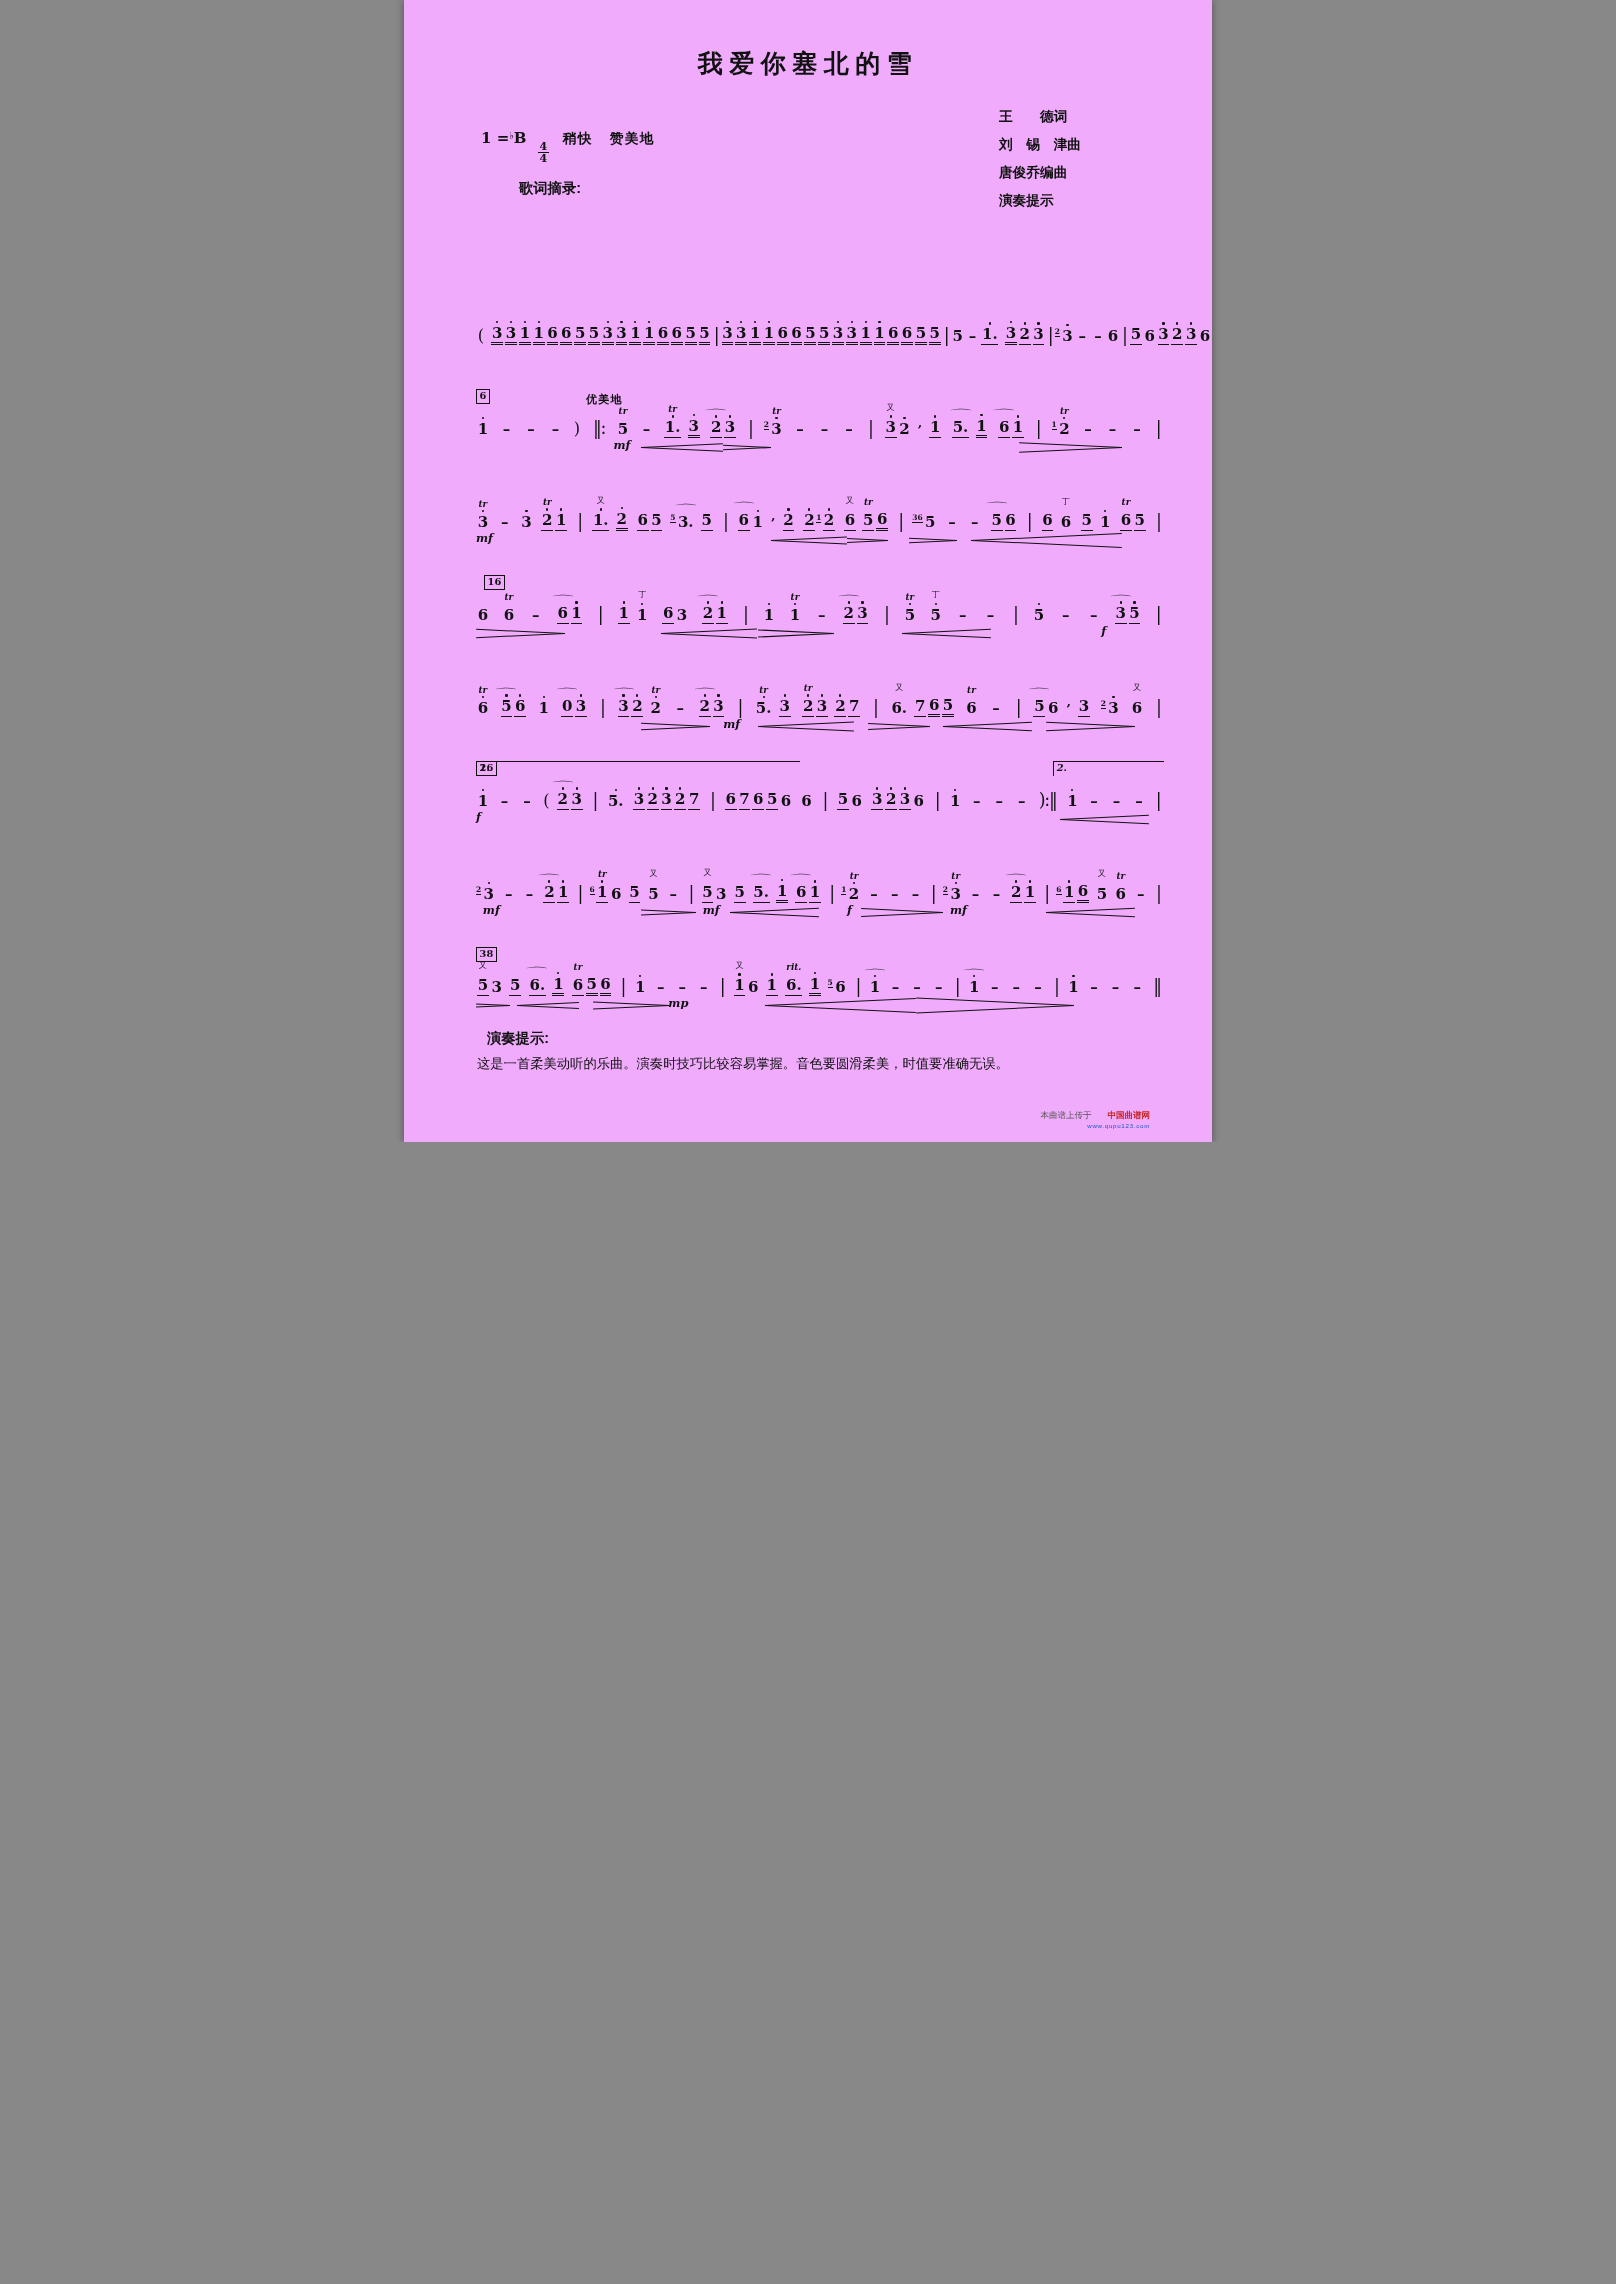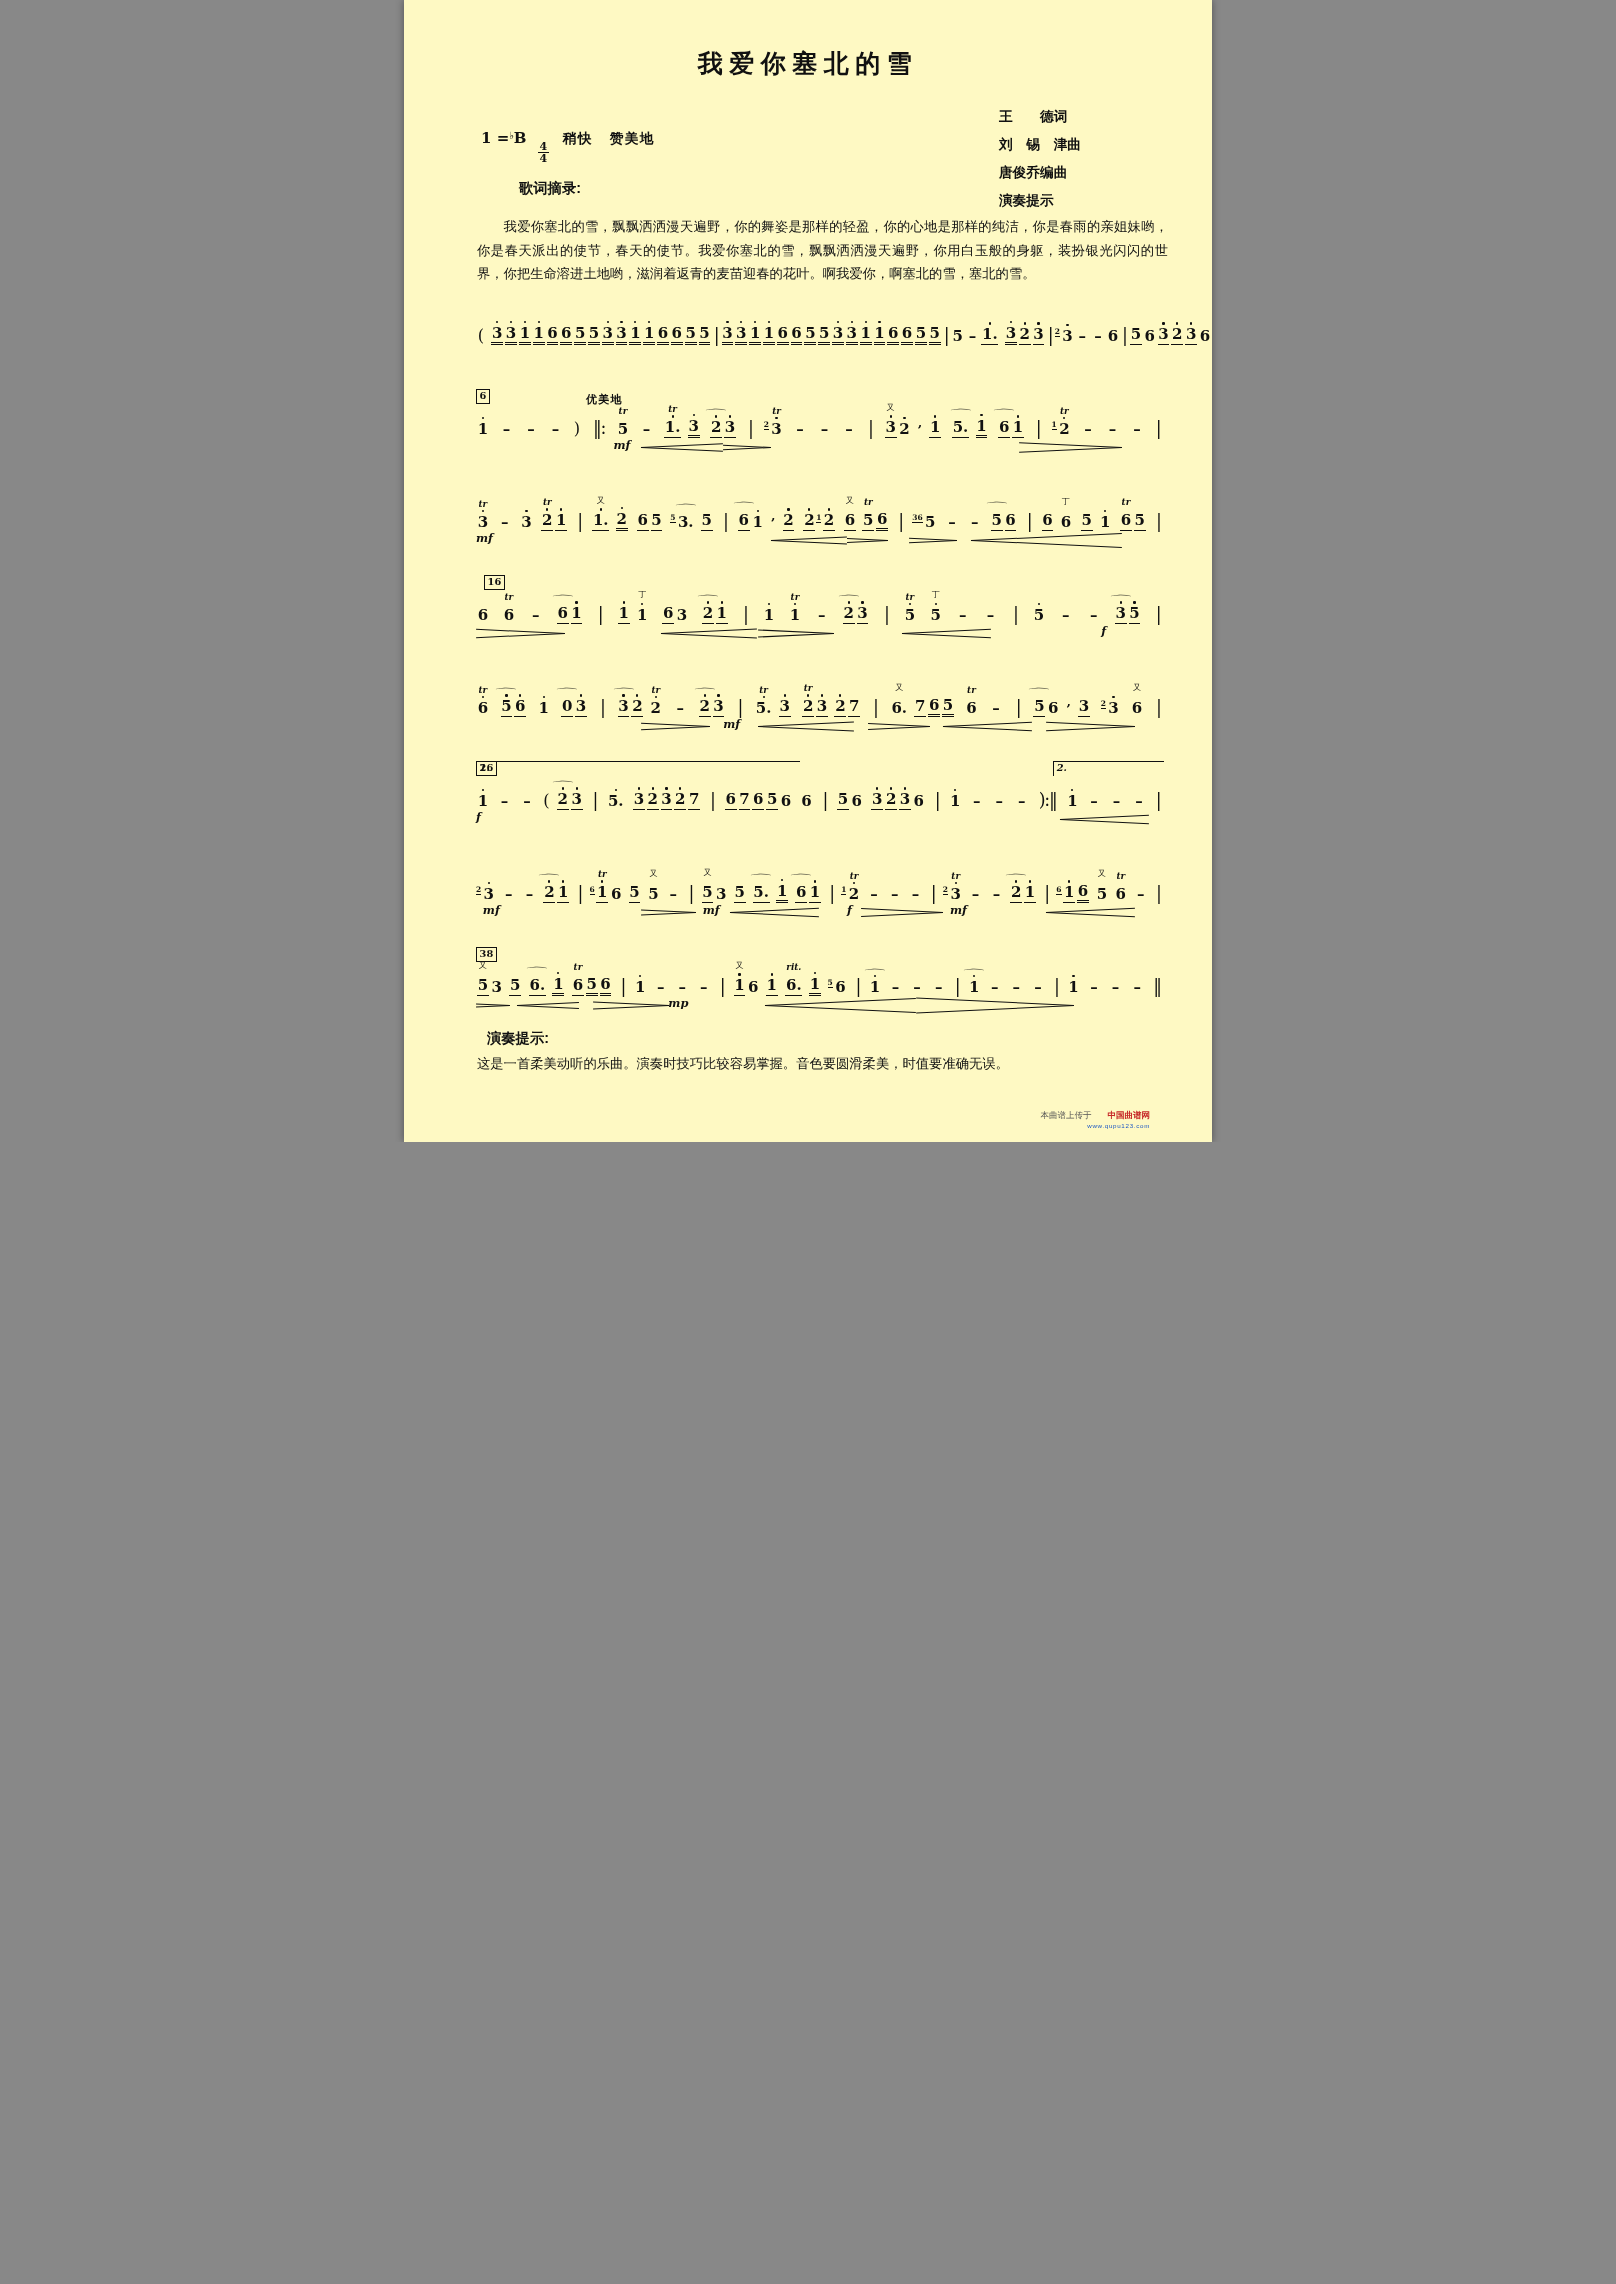--- a/index.html
+++ b/index.html
@@ -1,16 +1,16 @@
 <!DOCTYPE html>
 <html style="font-size:10.4px"><head>
 <meta charset="utf-8">
 <style>
   html,body{margin:0;padding:0;background:#888;}
-  .page{position:relative;width:808px;height:1142px;margin:0 auto;background:#fef9c3;color:#111;
+  .page{position:relative;width:808px;height:1142px;margin:0 auto;background:#f0abfc;color:#111;
         font-family:"Liberation Serif","DejaVu Serif",serif;overflow:hidden;
         box-shadow:0 0 7.8px rgba(0,0,0,.4);}
   
   .title{position:absolute;top:47px;left:0;width:100%;text-align:center;margin:0;
          font:700 25px "Liberation Serif","DejaVu Serif",serif;letter-spacing:6.5px;}
   .keyline{position:absolute;top:129px;left:77px;font:700 15px "DejaVu Serif",serif;}
   .keyline .flat{font-size:9.8px;vertical-align:3.9px;}
   .meter{display:inline-flex;flex-direction:column;vertical-align:-6.5px;margin:0 9px 0 6.5px;
          font:700 11px "DejaVu Serif",serif;line-height:1.0;text-align:center;}
   .meter b:first-child{border-bottom:1.3px solid #111;padding:0 1.3px;}
@@ -86,21 +86,20 @@
   </div>
 
   <div class="credits">
     <div>王　　德词</div>
     <div>刘　锡　津曲</div>
     <div>唐俊乔编曲</div>
     <div>演奏提示</div>
   </div>
 
   <div class="lyr-head">歌词摘录:</div>
-  <div class="lyr-text">我爱你塞北的雪，飘飘洒洒漫天遍野，你的舞姿是那样的轻盈，你的心地是那样的纯洁，你是春雨的亲姐妹哟，你是春天派出的使节，春天的使节。我爱你塞北的雪，飘飘洒洒漫天遍野，你用白玉般的身躯，装扮银光闪闪的世界，你把生命溶进土地哟，滋润着返青的麦苗迎春的花叶。啊我爱你，啊塞北的雪，塞北的雪。</div>
 
   <div class="score" id="score">
       <div class="sline">
         <div class="over"></div>
         <div class="notes">
           <span class="tok">
             <span class="u paren">(</span>
             <span class="gap"></span>
             <span class="u u2">3<i class="hd"></i></span>
             <span class="u u2">3<i class="hd"></i></span>

